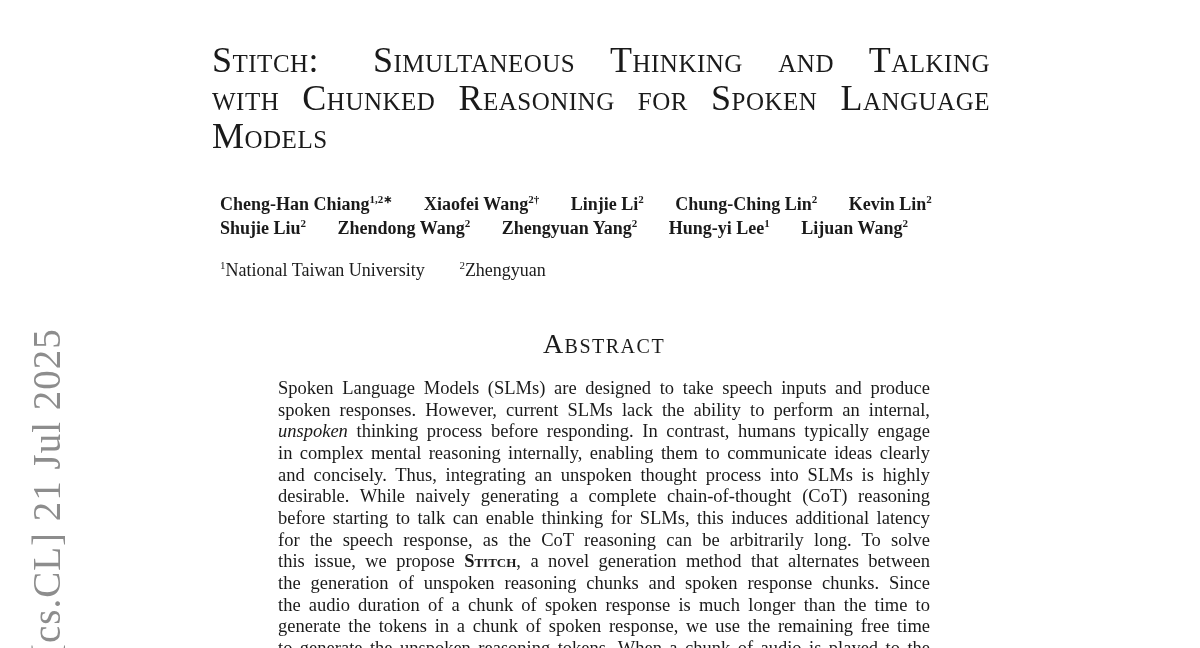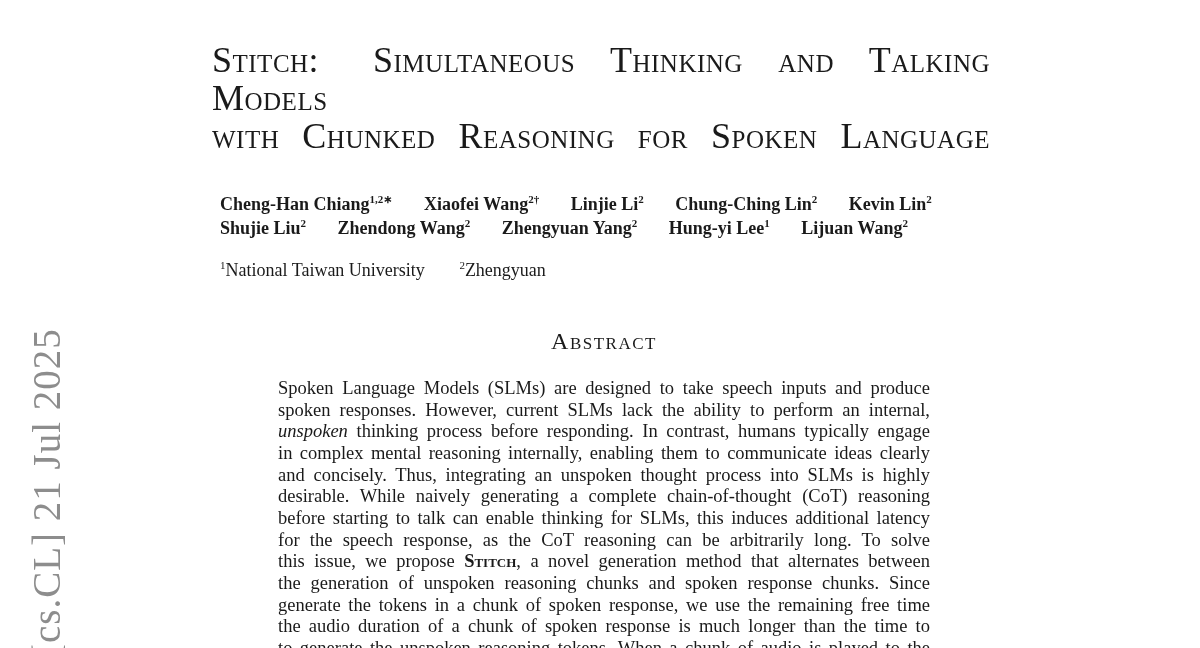--- a/index.html
+++ b/index.html
@@ -69,21 +69,21 @@
   }
   .affil { display: inline-block; margin-right: 30px; font-weight: normal; margin-top: 10px; }
 
   
   .abstract-heading {
     position: absolute;
     left: 278px;
     top: 328px;
     width: 652px;
     text-align: center;
-    font-size: 24px;
+    font-size: 28px;
     font-variant: small-caps;
     letter-spacing: 1.5px;
   }
   .abstract {
     position: absolute;
     left: 278px;
     top: 378px;
     width: 652px;
     font-size: 18.5px;
     line-height: 21.65px;
@@ -93,22 +93,22 @@
 </style>
 </head>
 <body>
 
 <div class="page">
 
   <div class="arxiv-stamp">[cs.CL] 21 Jul 2025</div>
 
   <div class="title">
     <div class="title-line">Stitch:  Simultaneous Thinking and Talking</div>
+    <div class="title-line">with Chunked Reasoning for Spoken Language</div>
     <div class="title-line last">Models</div>
-    <div class="title-line">with Chunked Reasoning for Spoken Language</div>
   </div>
 
   <div class="authors">
     <div class="author-row">
       <span class="author"><span>Cheng-Han Chiang</span><sup class="auth-sup">1,2∗</sup></span>
       <span class="author"><span>Xiaofei Wang</span><sup class="auth-sup">2†</sup></span>
       <span class="author"><span>Linjie Li</span><sup class="auth-sup">2</sup></span>
       <span class="author"><span>Chung-Ching Lin</span><sup class="auth-sup">2</sup></span>
       <span class="author"><span>Kevin Lin</span><sup class="auth-sup">2</sup></span>
     </div>
@@ -132,18 +132,18 @@
     <div class="abs-line">Spoken Language Models (SLMs) are designed to take speech inputs and produce</div>
     <div class="abs-line">spoken responses. However, current SLMs lack the ability to perform an internal,</div>
     <div class="abs-line"><i>unspoken</i><span> thinking process before responding. In contrast, humans typically engage</span></div>
     <div class="abs-line">in complex mental reasoning internally, enabling them to communicate ideas clearly</div>
     <div class="abs-line">and concisely. Thus, integrating an unspoken thought process into SLMs is highly</div>
     <div class="abs-line">desirable. While naively generating a complete chain-of-thought (CoT) reasoning</div>
     <div class="abs-line">before starting to talk can enable thinking for SLMs, this induces additional latency</div>
     <div class="abs-line">for the speech response, as the CoT reasoning can be arbitrarily long. To solve</div>
     <div class="abs-line"><span>this issue, we propose </span><span class="sc-bold">Stitch</span><span>, a novel generation method that alternates between</span></div>
     <div class="abs-line">the generation of unspoken reasoning chunks and spoken response chunks. Since</div>
+    <div class="abs-line">the audio duration of a chunk of spoken response is much longer than the time to</div>
     <div class="abs-line">generate the tokens in a chunk of spoken response, we use the remaining free time</div>
-    <div class="abs-line">the audio duration of a chunk of spoken response is much longer than the time to</div>
     <div class="abs-line">to generate the unspoken reasoning tokens. When a chunk of audio is played to the</div>
   </div>
 
 </div>
 
 </body></html>

